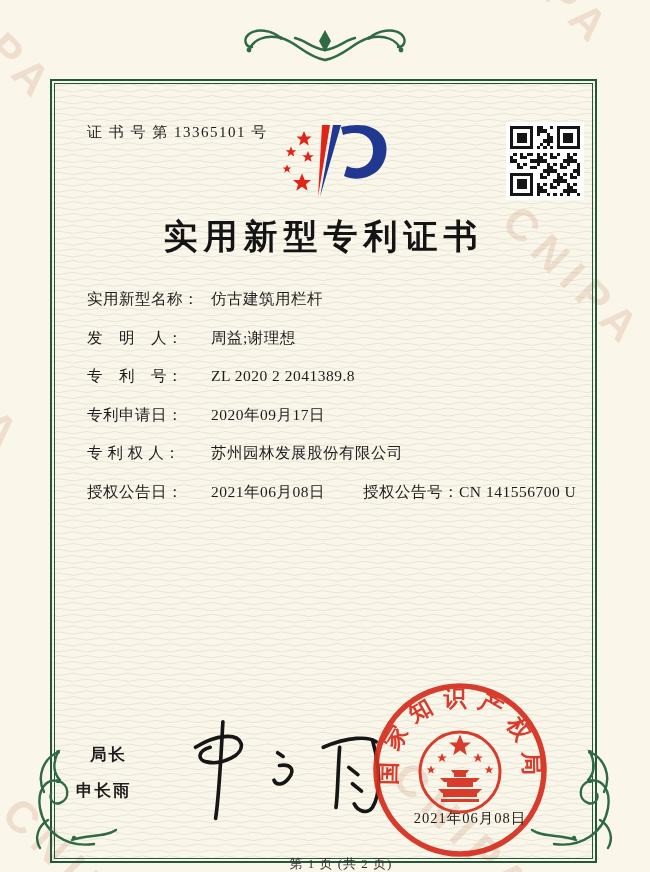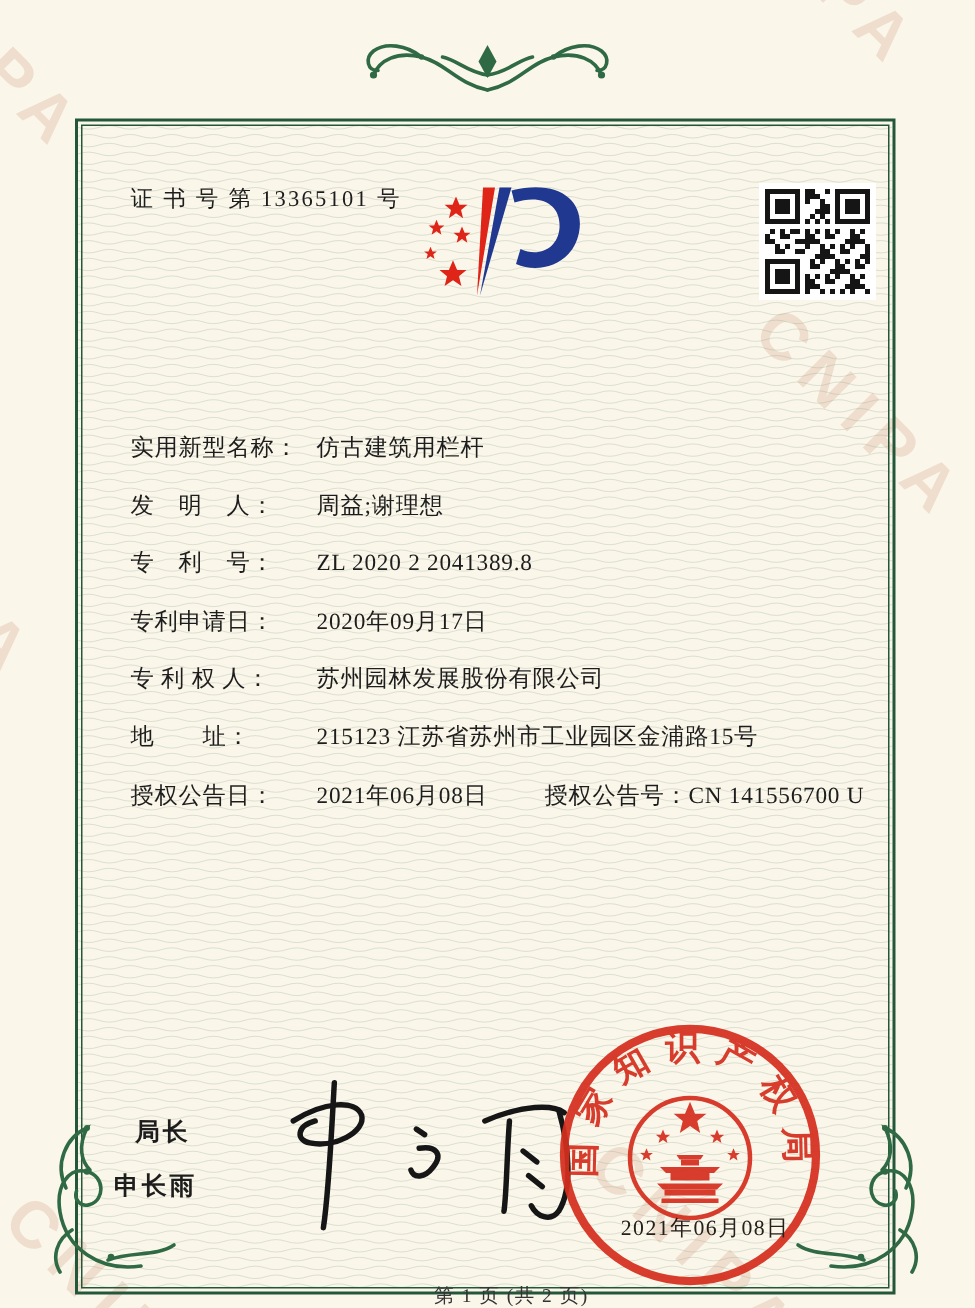--- a/index.html
+++ b/index.html
@@ -337,39 +337,37 @@
         <rect x="19" y="17" width="1" height="1" fill="#151515"></rect>
         <rect x="19" y="19" width="1" height="1" fill="#151515"></rect>
         <rect x="20" y="11" width="1" height="1" fill="#151515"></rect>
         <rect x="20" y="12" width="1" height="1" fill="#151515"></rect>
         <rect x="20" y="13" width="1" height="1" fill="#151515"></rect>
         <rect x="20" y="14" width="1" height="1" fill="#151515"></rect>
         <rect x="20" y="20" width="1" height="1" fill="#151515"></rect>
       </svg>
   </div>
 
+  <div class="cert-title">实用新型专利证书</div>
 
   <div class="fields">
     <div class="row">
       <span class="lab">实用新型名称：</span><span class="val">仿古建筑用栏杆</span>
     </div>
     <div class="row">
       <span class="lab">发　明　人：</span><span class="val">周益;谢理想</span>
     </div>
     <div class="row">
       <span class="lab">专　利　号：</span><span class="val">ZL 2020 2 2041389.8</span>
     </div>
     <div class="row">
       <span class="lab">专利申请日：</span><span class="val">2020年09月17日</span>
     </div>
     <div class="row">
       <span class="lab">专 利 权 人：</span><span class="val">苏州园林发展股份有限公司</span>
-    </div>
-    <div class="row">
-      <span class="lab">地　　址：</span><span class="val">215123 江苏省苏州市工业园区金浦路15号</span>
     </div>
     <div class="row">
       <span class="lab">授权公告日：</span><span class="val">2021年06月08日</span><span class="grant-lab">授权公告号：</span><span class="val">CN 141556700 U</span>
     </div>
   </div>
 
 
   <div class="sig-title">局长</div>
   <div class="sig-name">申长雨</div>
   <svg class="sig-svg" width="228" height="112" viewBox="0 0 250 120">

